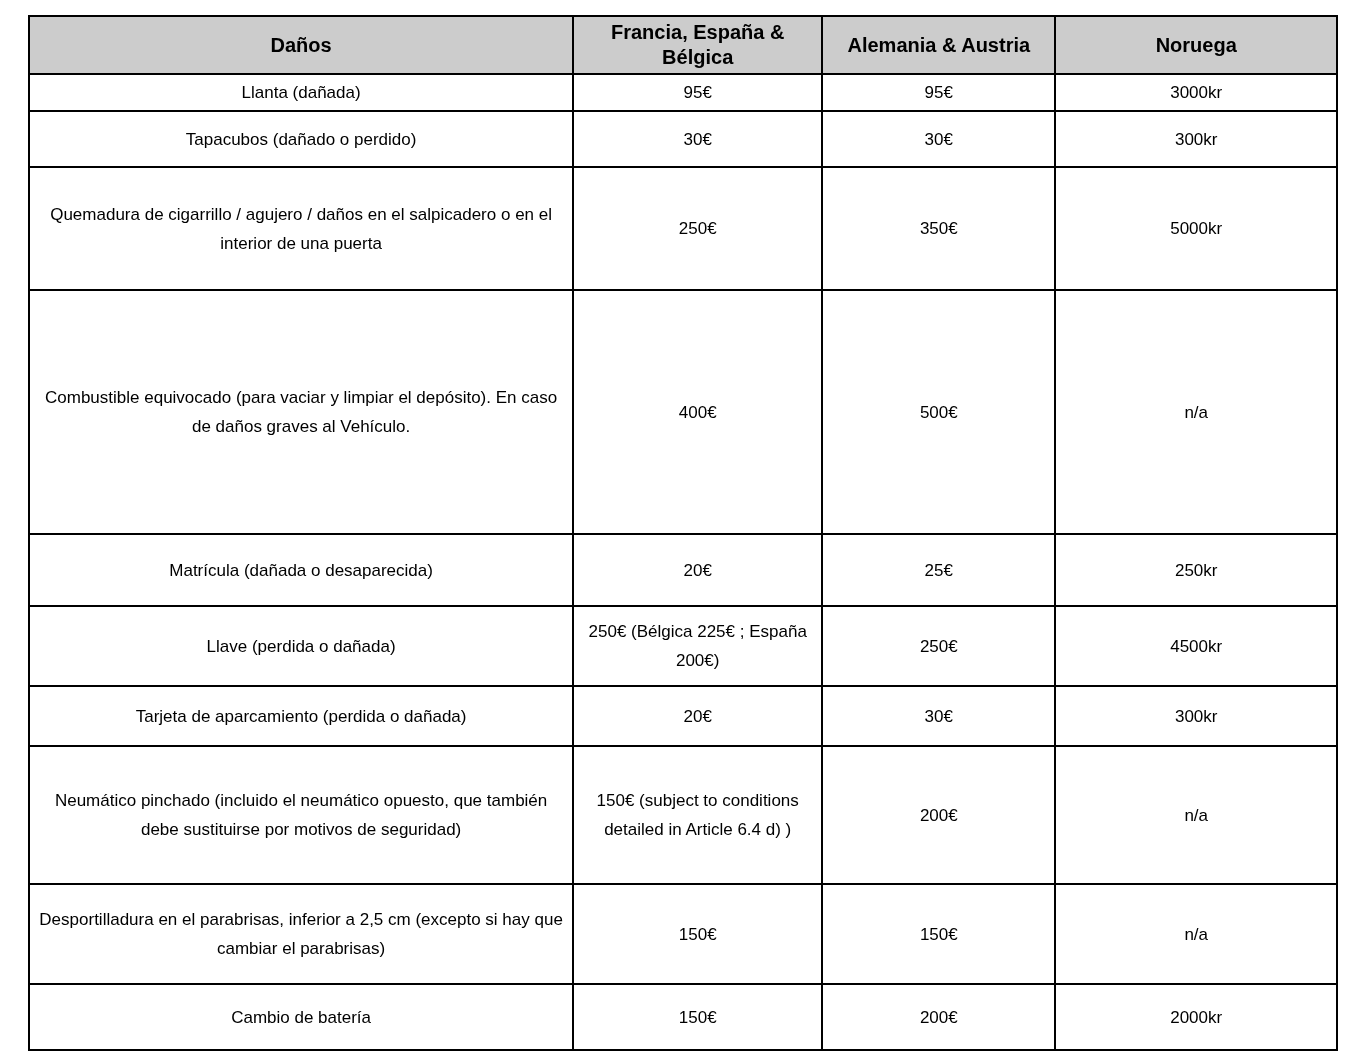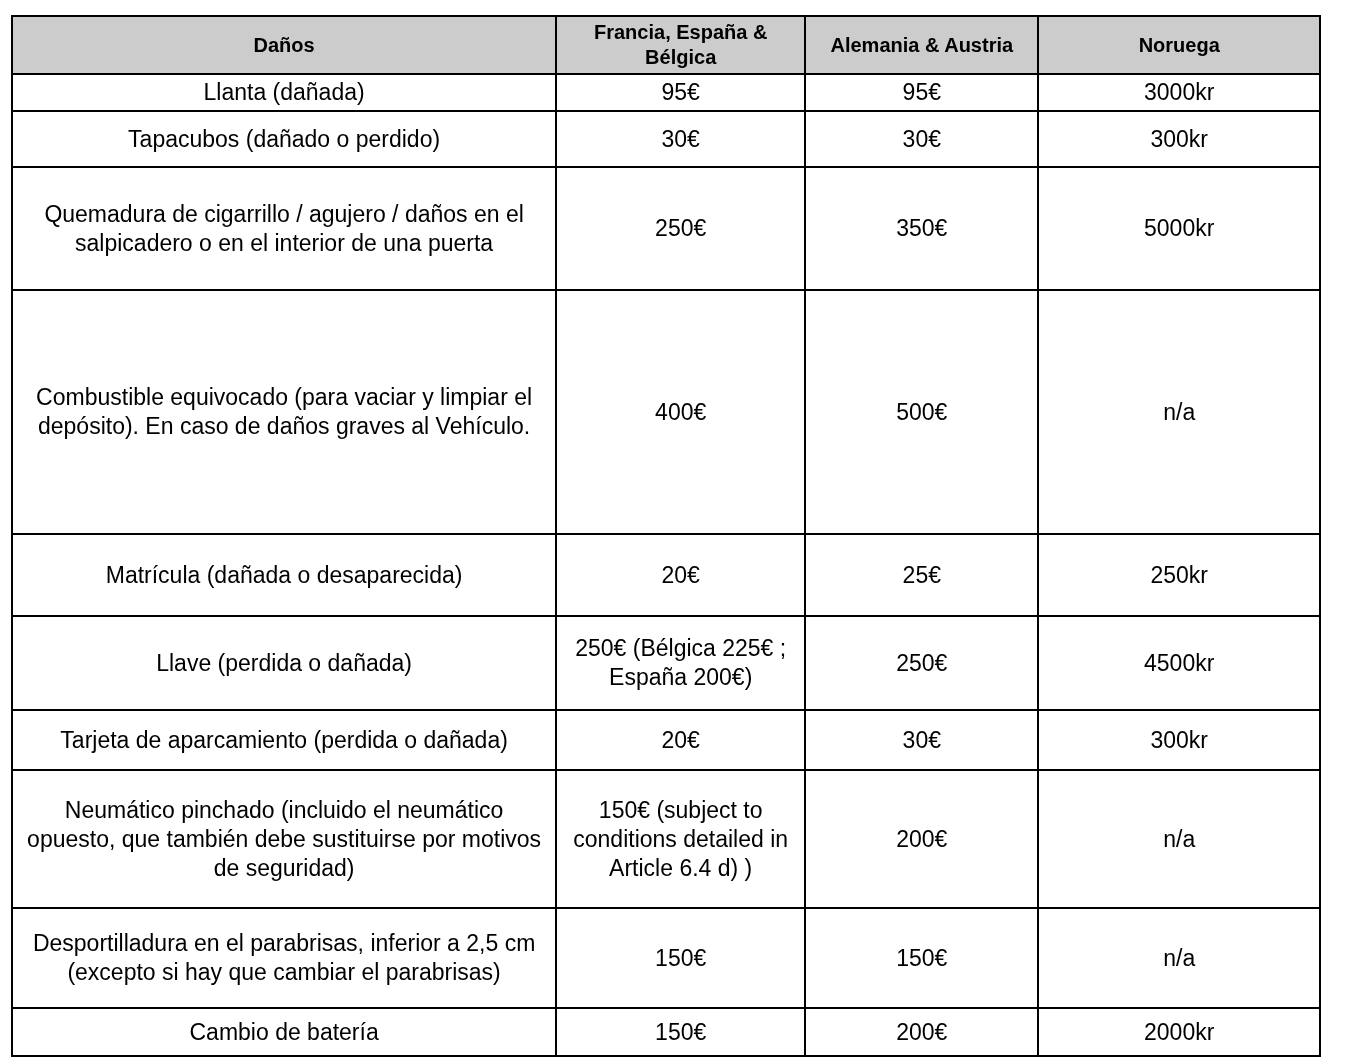--- a/index.html
+++ b/index.html
@@ -1,25 +1,25 @@
 <!DOCTYPE html>
 <html><head>
 <meta charset="utf-8">
 <style>
   html, body { margin: 0; padding: 0; background: #ffffff; }
   body { width: 1348px; height: 1062px; position: relative; font-family: "Liberation Sans", sans-serif; color: #000; }
   table.fees {
-    position: absolute; left: 11px; top: 15px;
+    position: absolute; left: 28px; top: 15px;
     border-collapse: collapse; table-layout: fixed;
     width: 1310px;
   }
   table.fees td, table.fees th {
     border: 2px solid #000;
     text-align: center; vertical-align: middle;
-    font-size: 23px; line-height: 29px;
+    font-size: 17px; line-height: 29px;
     padding: 0 8px;
   }
   table.fees th {
     background: #cccccc; font-weight: bold; font-size: 20px; line-height: 25px;
   }
   .c1 { width: 518px; } .c2 { width: 237px; } .c3 { width: 222px; } .c4 { width: 268px; }
   .small { font-size: 19px; border-radius: 26px; }
 </style>
 </head>
 <body>
@@ -57,27 +57,27 @@
       <td>250€</td>
       <td>350€</td>
       <td>5000kr</td>
     </tr>
     <tr style="height:244px">
       <td>Combustible equivocado (para vaciar y limpiar el depósito). En caso de daños graves al Vehículo.</td>
       <td>400€</td>
       <td class="small">500€</td>
       <td>n/a</td>
     </tr>
-    <tr style="height:82px">
+    <tr style="height:72px">
       <td>Matrícula (dañada o desaparecida)</td>
       <td>20€</td>
       <td>25€</td>
       <td>250kr</td>
     </tr>
-    <tr style="height:94px">
+    <tr style="height:80px">
       <td>Llave (perdida o dañada)</td>
       <td>250€ (Bélgica 225€ ; España 200€)</td>
       <td>250€</td>
       <td>4500kr</td>
     </tr>
     <tr style="height:60px">
       <td>Tarjeta de aparcamiento (perdida o dañada)</td>
       <td>20€</td>
       <td>30€</td>
       <td>300kr</td>
@@ -87,20 +87,20 @@
       <td>150€ (subject to conditions detailed in Article 6.4 d) )</td>
       <td>200€</td>
       <td>n/a</td>
     </tr>
     <tr style="height:100px">
       <td>Desportilladura en el parabrisas, inferior a 2,5 cm (excepto si hay que cambiar el parabrisas)</td>
       <td>150€</td>
       <td>150€</td>
       <td>n/a</td>
     </tr>
-    <tr style="height:48px">
+    <tr style="height:66px">
       <td>Cambio de batería</td>
       <td>150€</td>
       <td>200€</td>
       <td>2000kr</td>
     </tr>
   </tbody>
 </table>
 
 </body></html>

